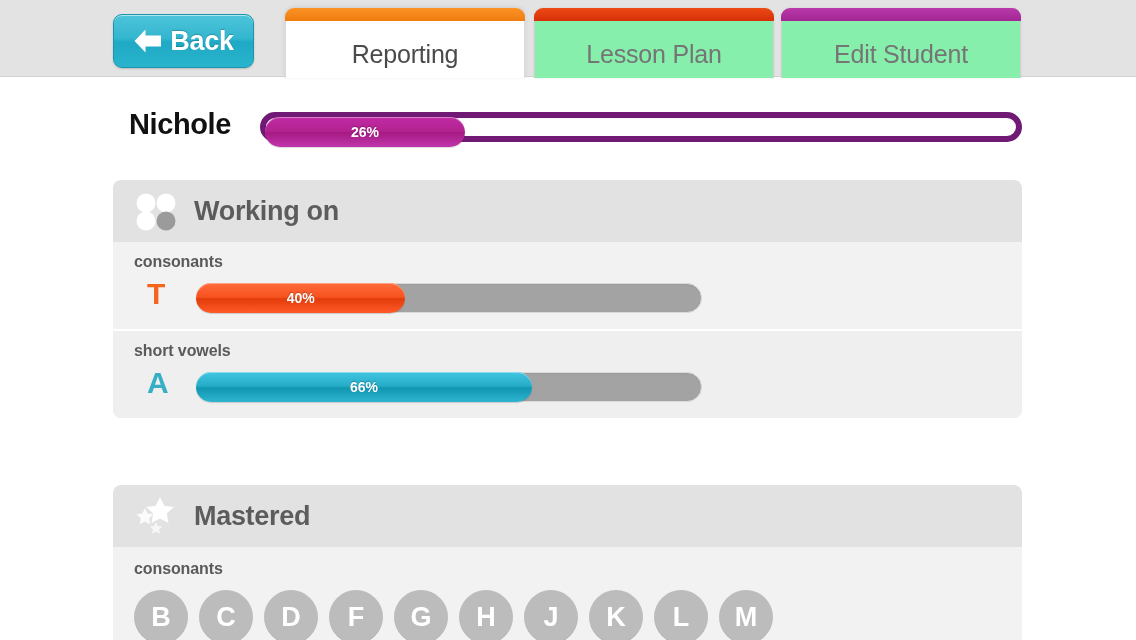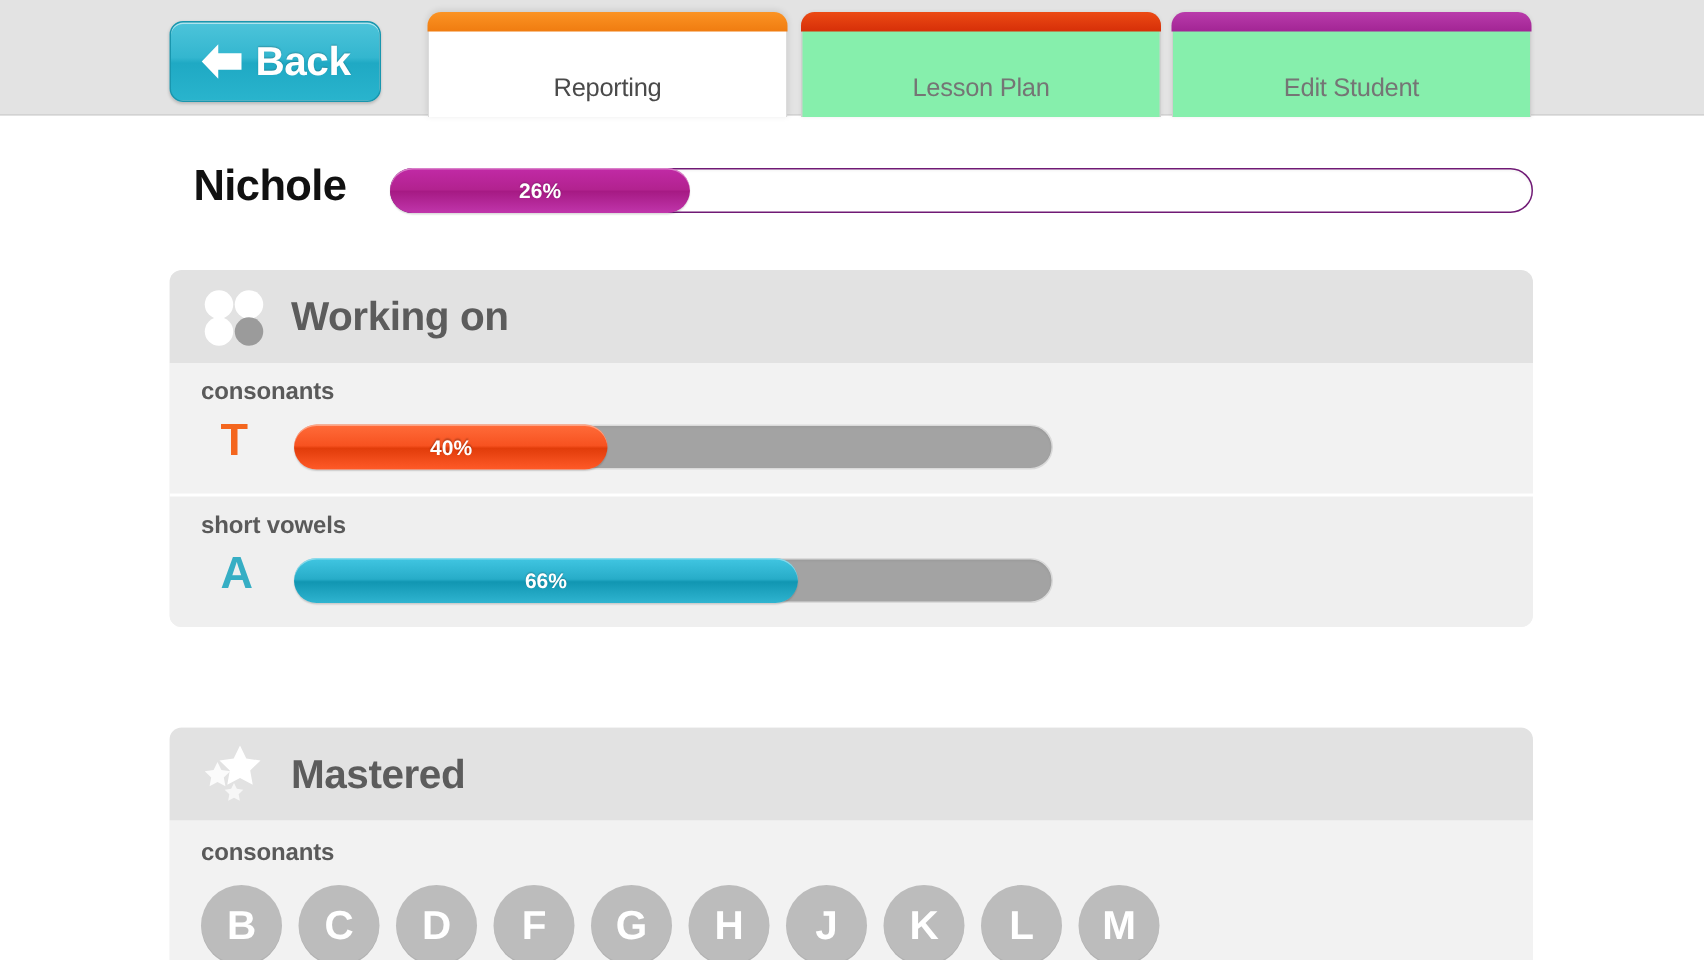--- a/index.html
+++ b/index.html
@@ -50,21 +50,21 @@
     border: 1px solid #d0d0d0; border-bottom: none;
     display: flex; align-items: flex-end; justify-content: center;
     padding-bottom: 11px; cursor: pointer;
     box-shadow: 0 0 3px rgba(0,0,0,.07);
   }
   .tab .tab-accent {
     position: absolute; left: -1px; top: -1px; right: -1px;
     height: 13px; border-radius: 9px 9px 0 0;
   }
   .tab .tab-text {
-    font-size: 17px; color: #757575; font-weight: normal;
+    font-size: 25px; color: #757575; font-weight: normal;
     letter-spacing: -.2px; line-height: 1;
   }
   .tab.active {
     top: 8px; height: 70px;
     background: #ffffff; border-color: #dcdcdc;
     box-shadow: 0 -1px 4px rgba(0,0,0,.10);
     z-index: 3;
   }
   .tab.active .tab-text { color: #4a4a4a; font-weight: 500; }
 
@@ -79,21 +79,21 @@
   }
   .student-name {
     position: absolute; left: 16px; top: 8px;
     font-size: 29px; font-weight: bold; color: #111111;
     letter-spacing: -.4px; line-height: 1.1;
   }
   .overall-track {
     position: absolute; left: 147px; top: 11px;
     width: 762px; height: 30px;
     background: #ffffff;
-    border: 1px solid #701a75;
+    border: 6px solid #701a75;
     border-radius: 16px;
     box-shadow: inset 0 1px 2px rgba(0,0,0,.05);
   }
   .overall-fill {
     position: absolute; left: -1px; top: -1px; height: 30px;
     border-radius: 16px;
     background: linear-gradient(to bottom, #c12aa6 0%, #b2228f 48%, #a61a84 52%, #c035ab 100%);
     box-shadow: inset 0 1px 0 rgba(255,255,255,.4), 0 1px 1px rgba(0,0,0,.15);
     display: flex; align-items: center; justify-content: center;
   }

